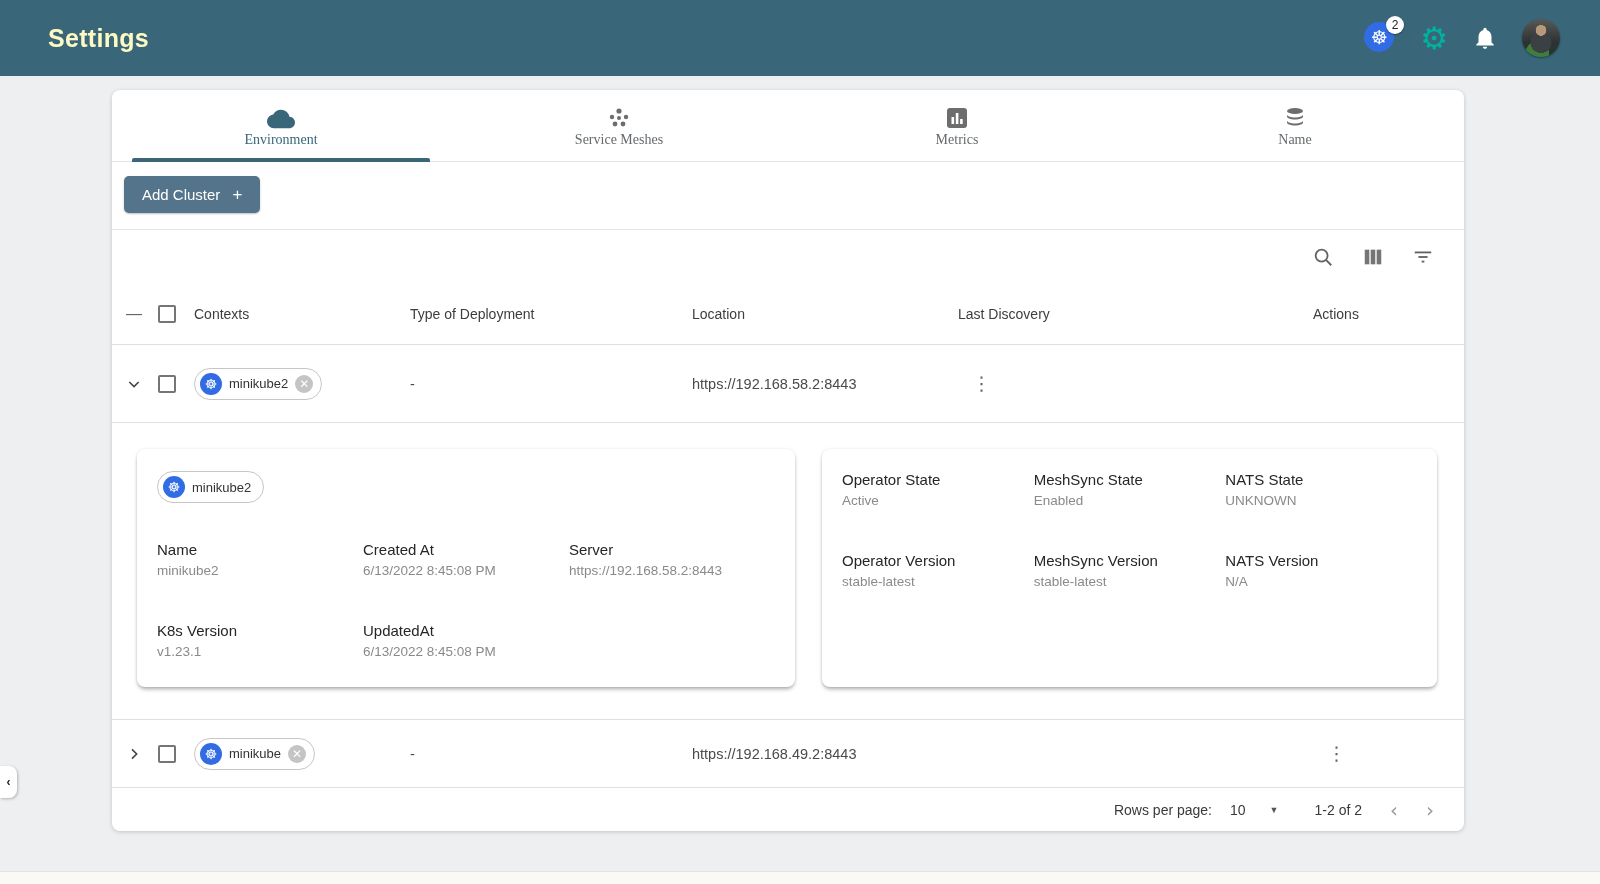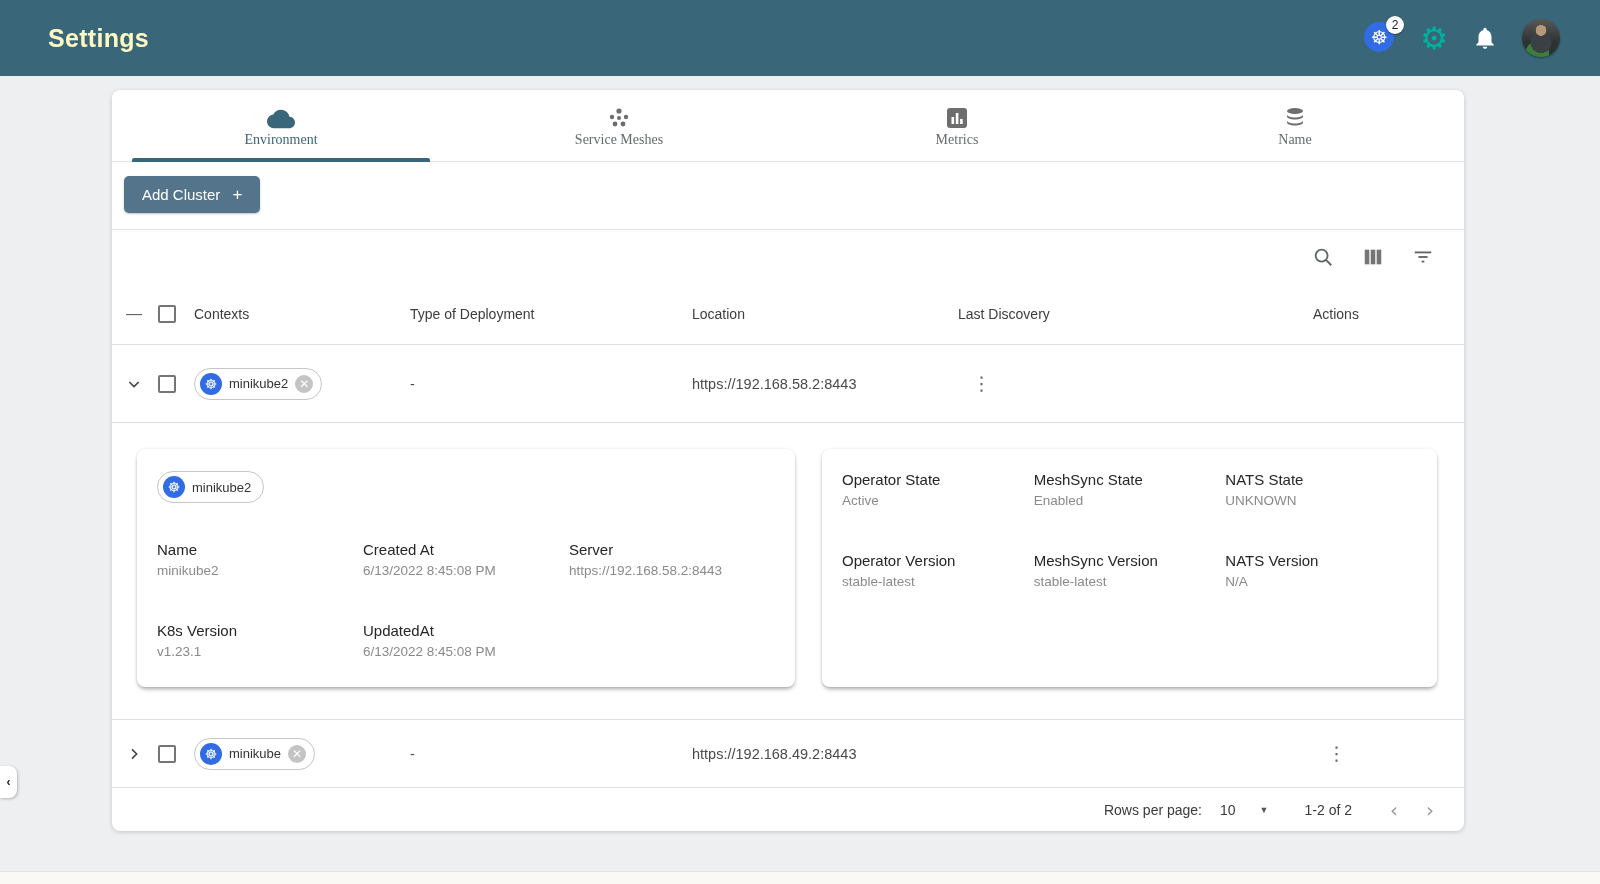--- a/index.html
+++ b/index.html
@@ -139,21 +139,21 @@
   .field .f-value { font-size:13.5px; color:#8a8a8a; margin-top:5px; }
   
   .tfoot {
     border-top:1px solid #e0e0e0; height:44px;
     display:flex; align-items:center; justify-content:flex-end;
     padding-right:30px; font-size:14px; color:#3a3a3a;
   }
   .rpp-label { margin-right:18px; }
   .rpp-select { display:flex; align-items:center; gap:24px; cursor:pointer; margin-right:36px; }
   .rpp-caret { font-size:9px; color:#555; }
-  .range-label { margin-right:38px; }
+  .range-label { margin-right:28px; }
   .page-nav { display:flex; align-items:center; gap:28px; }
   .nav-chevron { color:#9e9e9e; font-size:20px; cursor:pointer; line-height:1; font-family:"DejaVu Sans", sans-serif; }
   
   .edge-btn {
     position:absolute; left:0; top:766px; width:17px; height:32px;
     background:#fff; border-radius:0 8px 8px 0;
     box-shadow:1px 1px 3px rgba(0,0,0,.25);
     display:flex; align-items:center; justify-content:center;
     font-size:12px; font-weight:bold; color:#222; cursor:pointer;
   }

